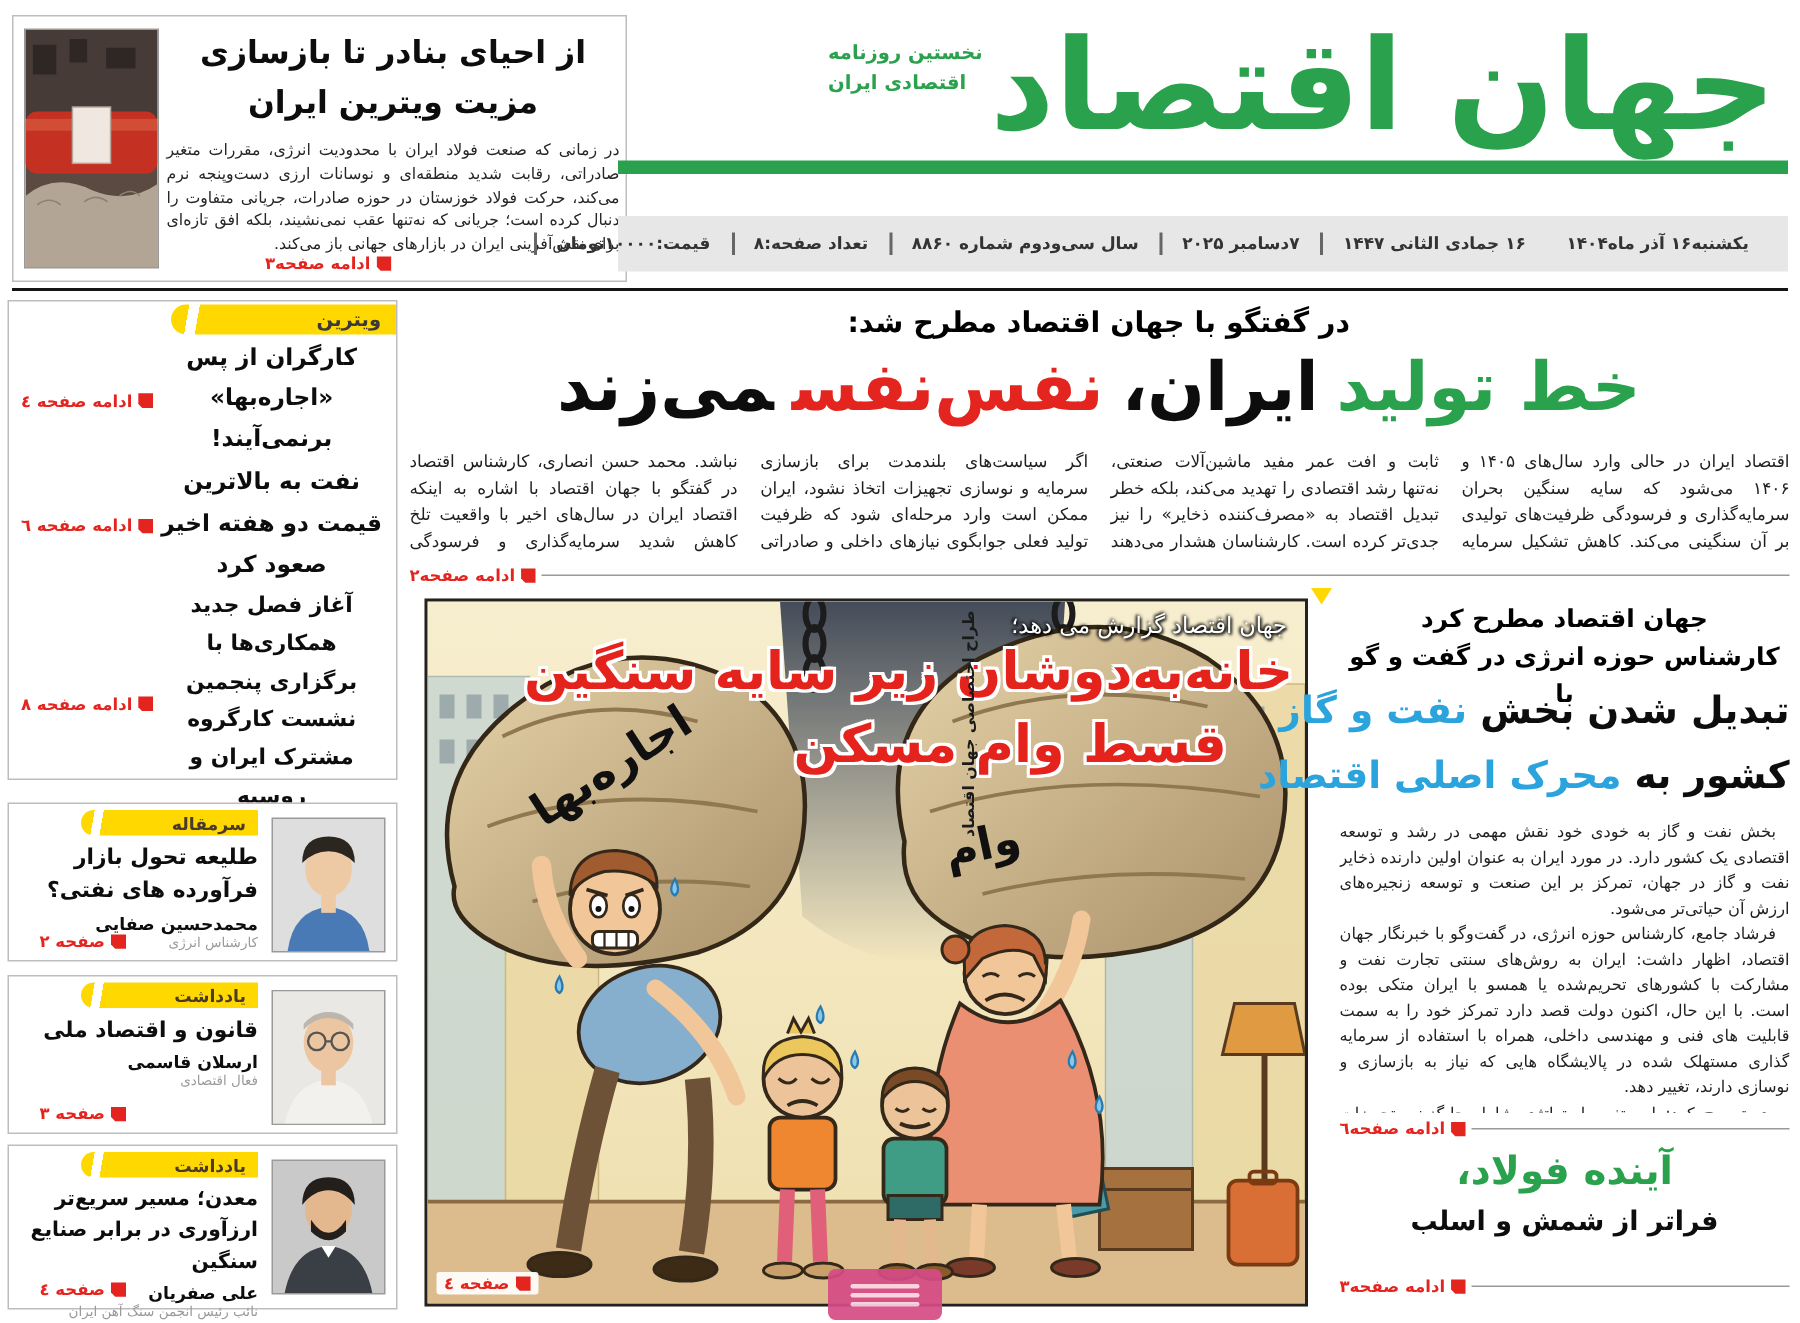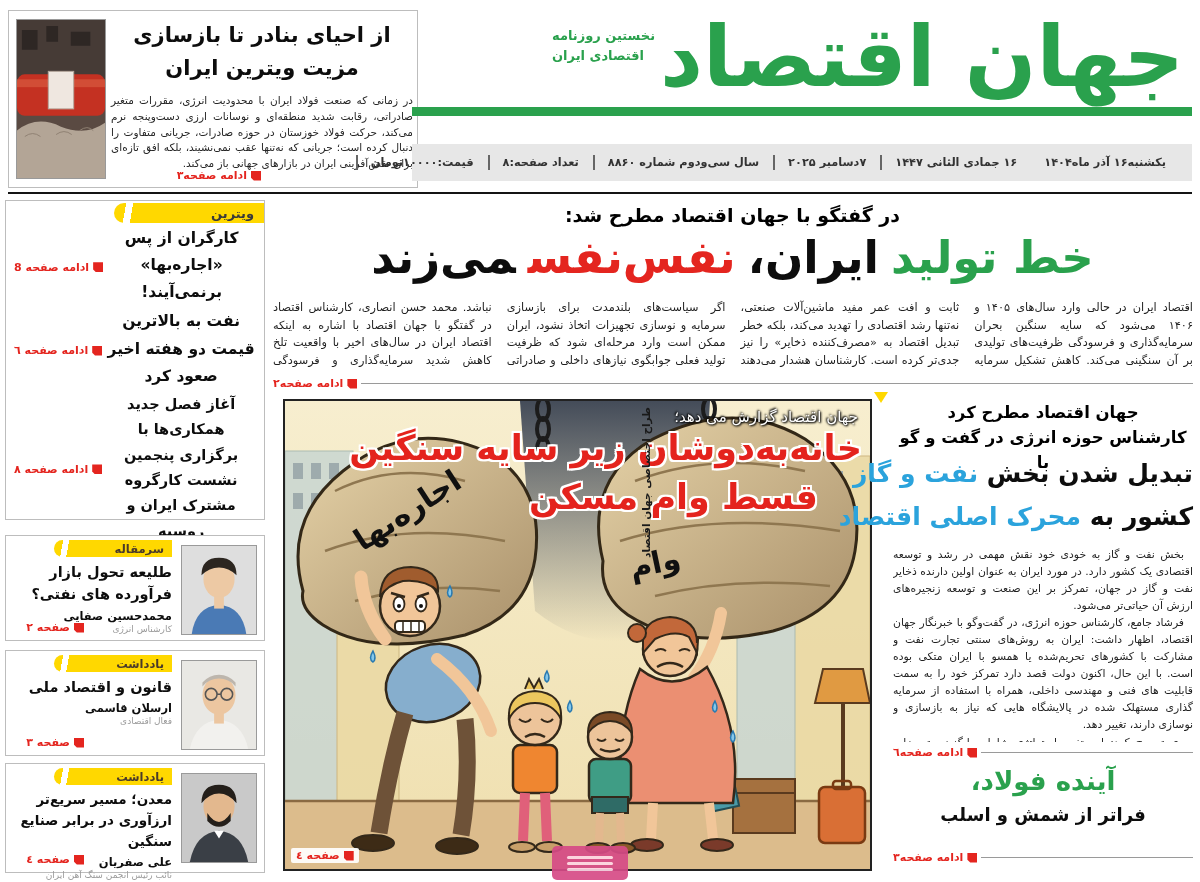--- a/index.html
+++ b/index.html
@@ -145,21 +145,21 @@
 
 <div class="abs" id="vbox">
   <div class="tabrow">
     <div class="tab">ویترین</div>
   </div>
   <div class="vitem">
     <div class="vhead">کارگران از پس «اجاره‌بها» برنمی‌آیند!</div>
     <div class="cont">
       <span class="ln"></span>
         <span class="ic"></span>
-      <span class="tx">ادامه صفحه 8</span>
+      <span class="tx">ادامه صفحه ٤</span>
     </div>
   </div>
   <div class="vitem">
     <div class="vhead">نفت به بالاترین قیمت دو هفته اخیر صعود کرد</div>
     <div class="cont">
       <span class="ln"></span>
         <span class="ic"></span>
       <span class="tx">ادامه صفحه ٦</span>
     </div>
   </div>

